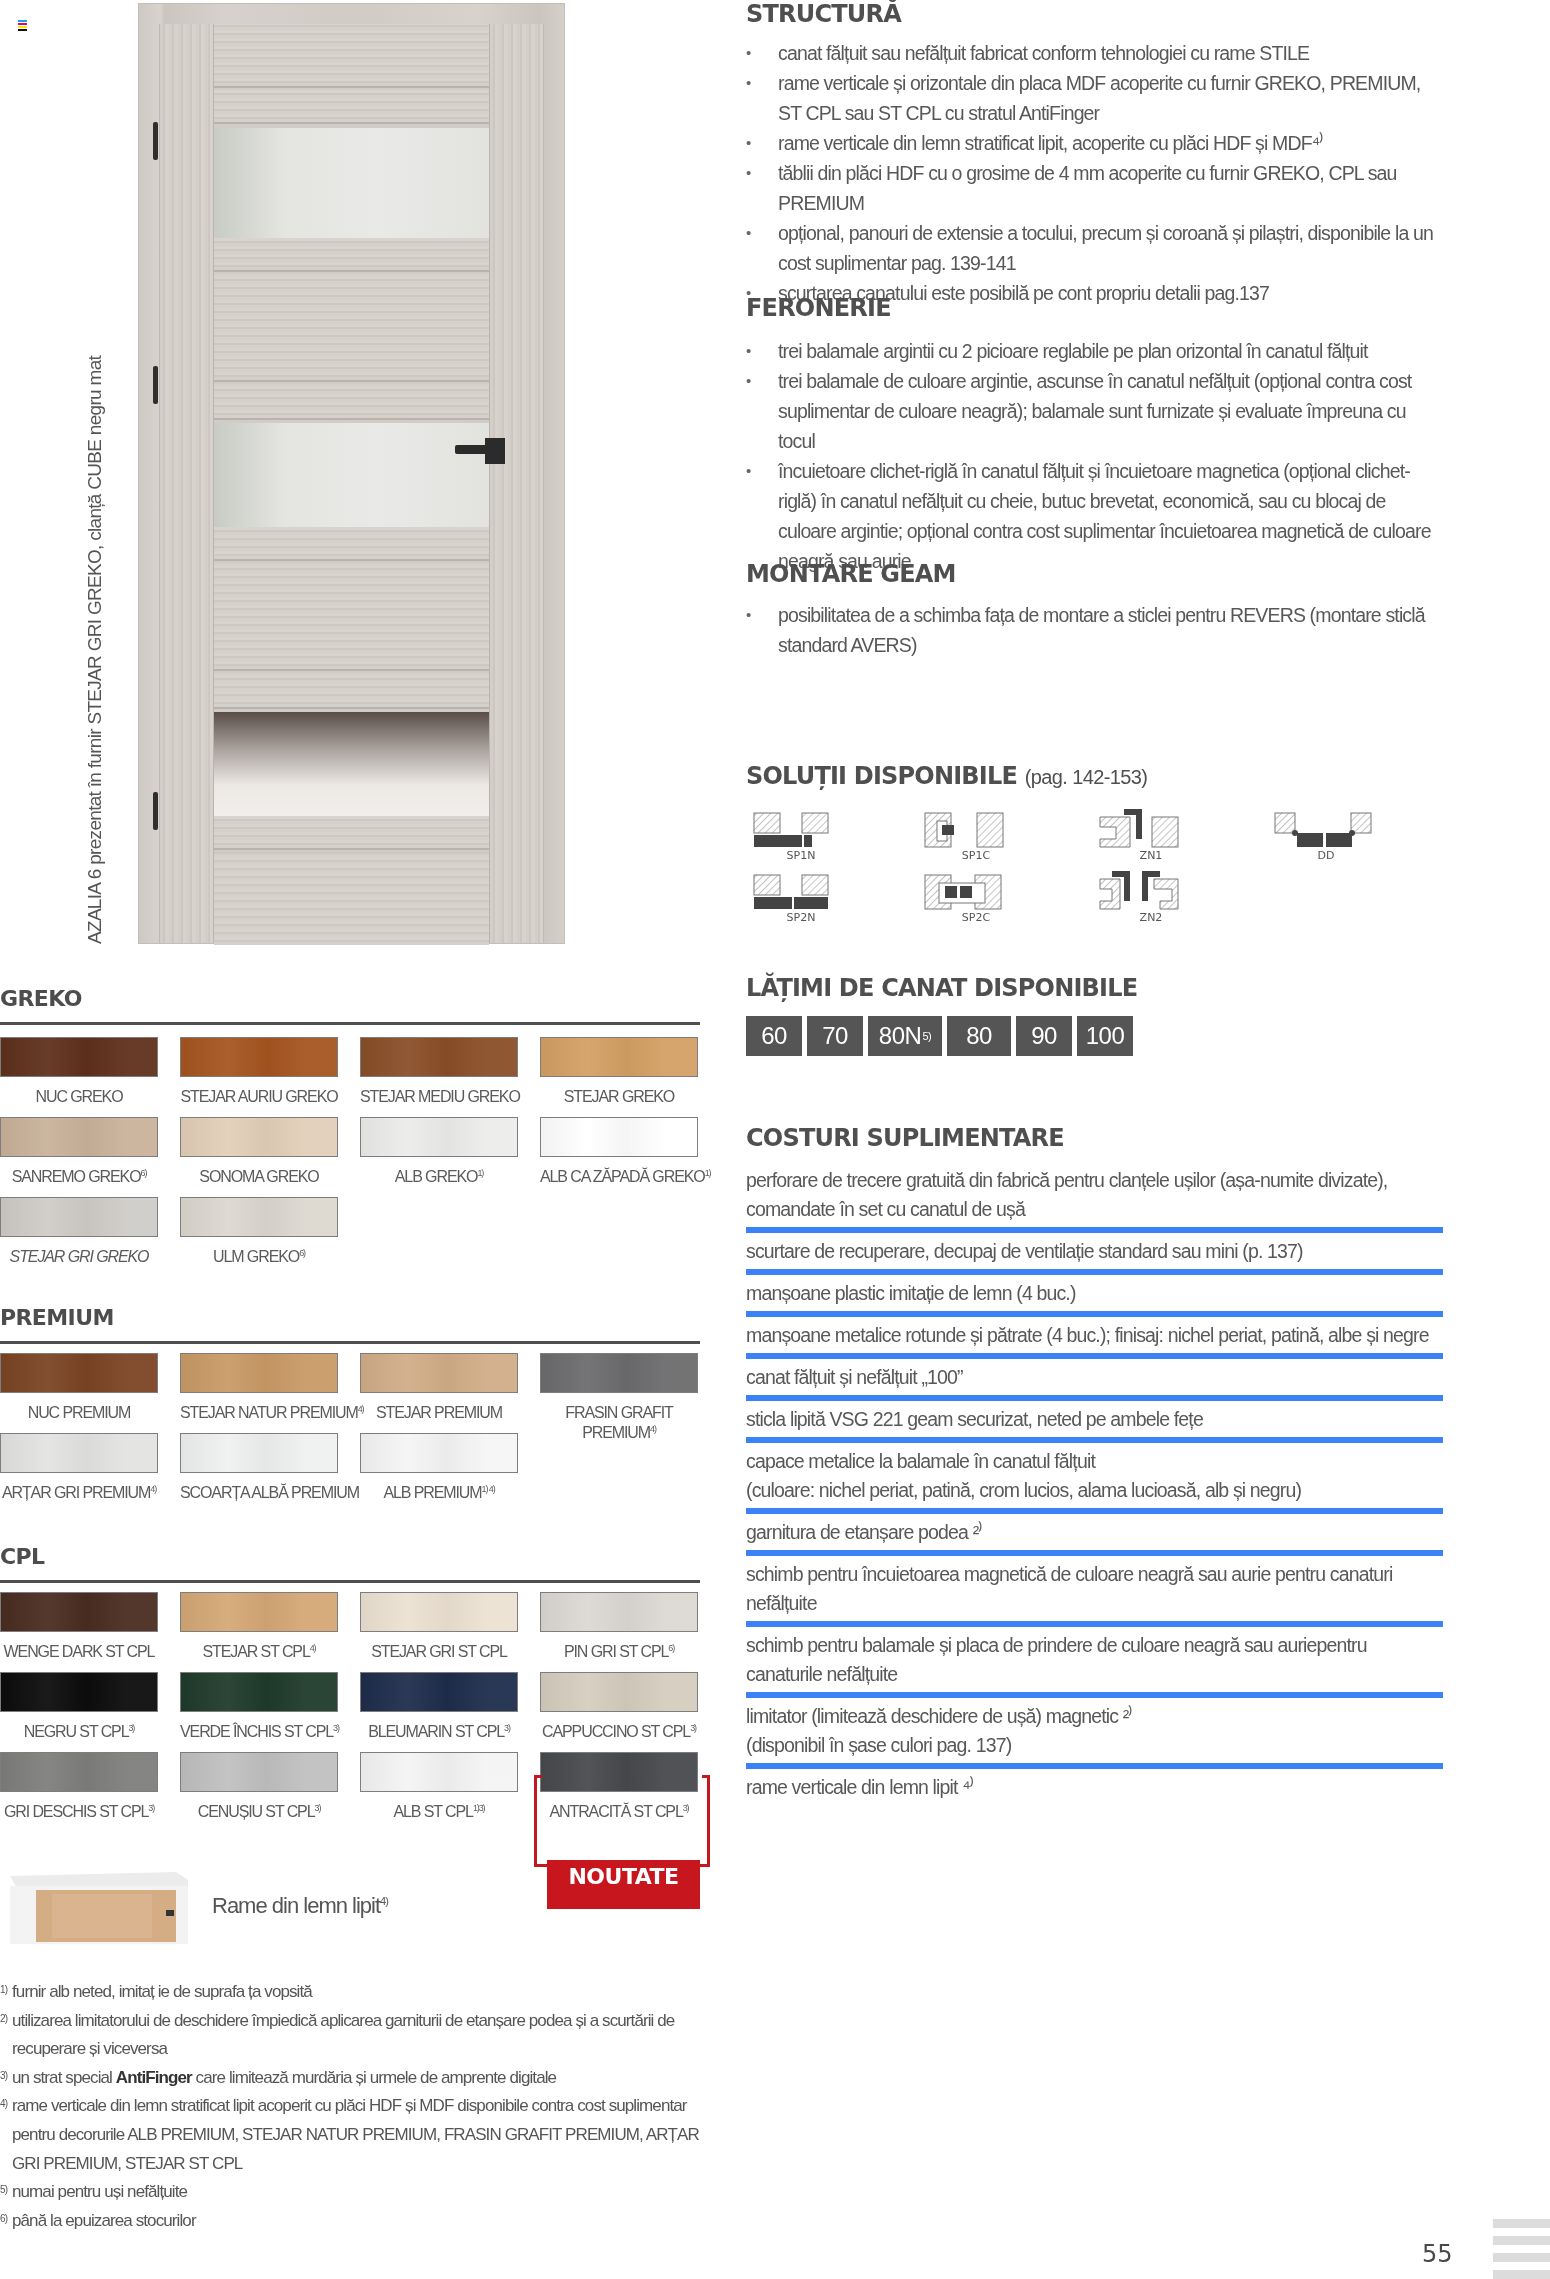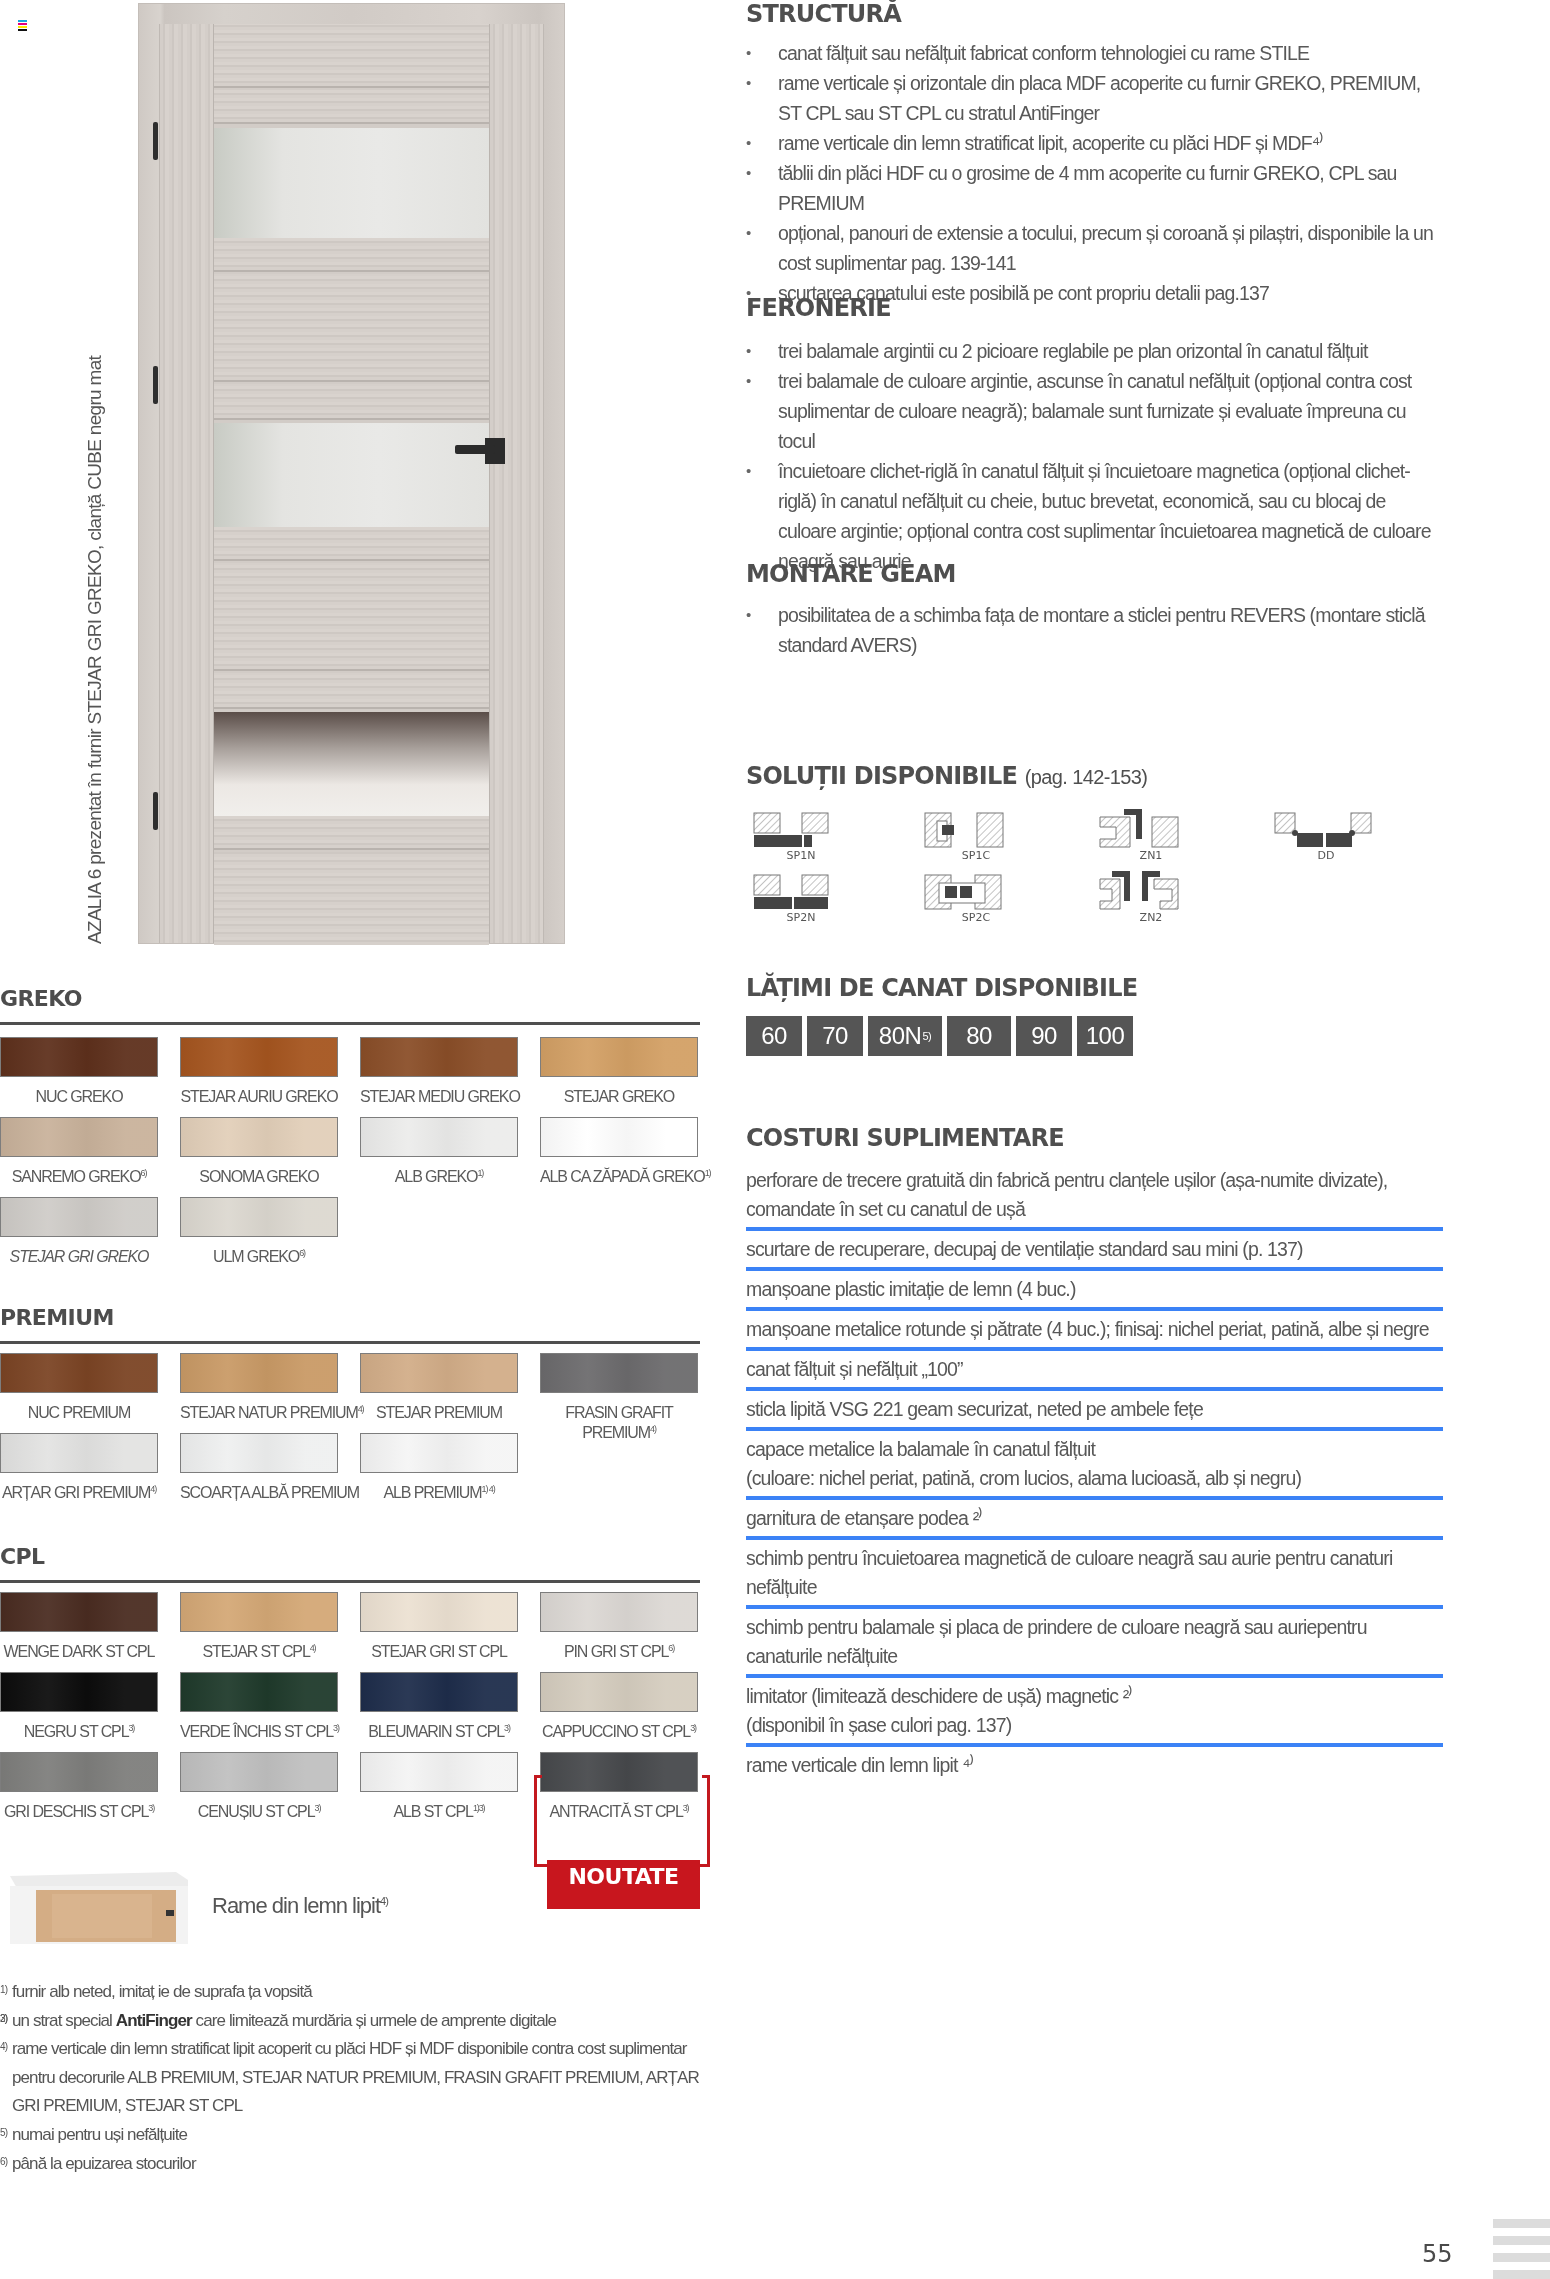--- a/index.html
+++ b/index.html
@@ -48,21 +48,21 @@
   .sol span { display: block; font-size: 11px; color: #555; margin-top: 0px; font-family: "DejaVu Sans", sans-serif; }
 
   
   .widths { position: absolute; left: 746px; top: 1016px; display: flex; gap: 5px; }
   .wbox { height: 40px; background: #555555; color: #fff; font-size: 24px; display: flex; align-items: center; justify-content: center;
     letter-spacing: -0.5px; }
   .wbox sup { font-size: 11px; margin-left: 1px; }
 
   
   .costs { position: absolute; left: 746px; top: 1162px; width: 697px; }
-  .cost { border-bottom: 4px solid #3b82f6; font-size: 19.5px; line-height: 29px; color: #585858; letter-spacing: -0.85px; padding: 4px 0 3px 0; }
+  .cost { border-bottom: 6px solid #3b82f6; font-size: 19.5px; line-height: 29px; color: #585858; letter-spacing: -0.85px; padding: 4px 0 3px 0; }
   .cost:last-child { border-bottom: none; }
 
   
   .sec-title { position: absolute; left: 0; font-family: "DejaVu Sans", sans-serif; font-weight: bold; font-size: 22px; color: #4d4d4d; letter-spacing: -0.6px; }
   .sec-rule { position: absolute; left: 0; width: 700px; height: 3px; background: #4f4f4f; }
   .sw { position: absolute; width: 158px; }
   .sw .chip { width: 158px; height: 40px; border: 1px solid #7d7d7d; }
   .sw .lbl { text-align: center; font-size: 16px; color: #5b5b5b; letter-spacing: -1.1px; margin-top: 10px; line-height: 20px; white-space: nowrap; }
   .sw .lbl sup { font-size: 9px; }
 
@@ -421,21 +421,21 @@
   <polygon points="4,8 170,4 182,12 182,20 12,22" fill="#ececec"></polygon>
   <rect x="4" y="18" width="178" height="58" fill="#f3f3f3"></rect>
   <rect x="30" y="22" width="140" height="52" fill="#d4ad85"></rect>
   <rect x="46" y="26" width="100" height="44" fill="#dcb791" opacity="0.7"></rect>
   <rect x="160" y="42" width="8" height="6" fill="#333"></rect>
 </svg>
 <div class="frame-label"><span>Rame din lemn lipit</span><sup>4)</sup></div>
 
 <div class="notes">
   <div class="note"><span class="n">1)</span><span>furnir alb neted, imitaț ie de suprafa ța vopsită</span></div>
-  <div class="note"><span class="n">2)</span></div>
+  <div class="note"><span class="n">2)</span><span>utilizarea limitatorului de deschidere împiedică aplicarea garniturii de etanșare podea și a scurtării de recuperare și viceversa</span></div>
   <div class="note"><span class="n">3)</span><span>un strat special </span><b>AntiFinger</b><span> care limitează murdăria și urmele de amprente digitale</span></div>
   <div class="note"><span class="n">4)</span><span>rame verticale din lemn stratificat lipit acoperit cu plăci HDF și MDF disponibile contra cost suplimentar pentru decorurile ALB PREMIUM, STEJAR NATUR PREMIUM, FRASIN GRAFIT PREMIUM, ARȚAR GRI PREMIUM, STEJAR ST CPL</span></div>
   <div class="note"><span class="n">5)</span><span>numai pentru uși nefălțuite</span></div>
   <div class="note"><span class="n">6)</span><span>până la epuizarea stocurilor</span></div>
 </div>
 
 <div class="pagenum">55</div>
 <div class="stripes">
     <i></i>
     <i></i>

